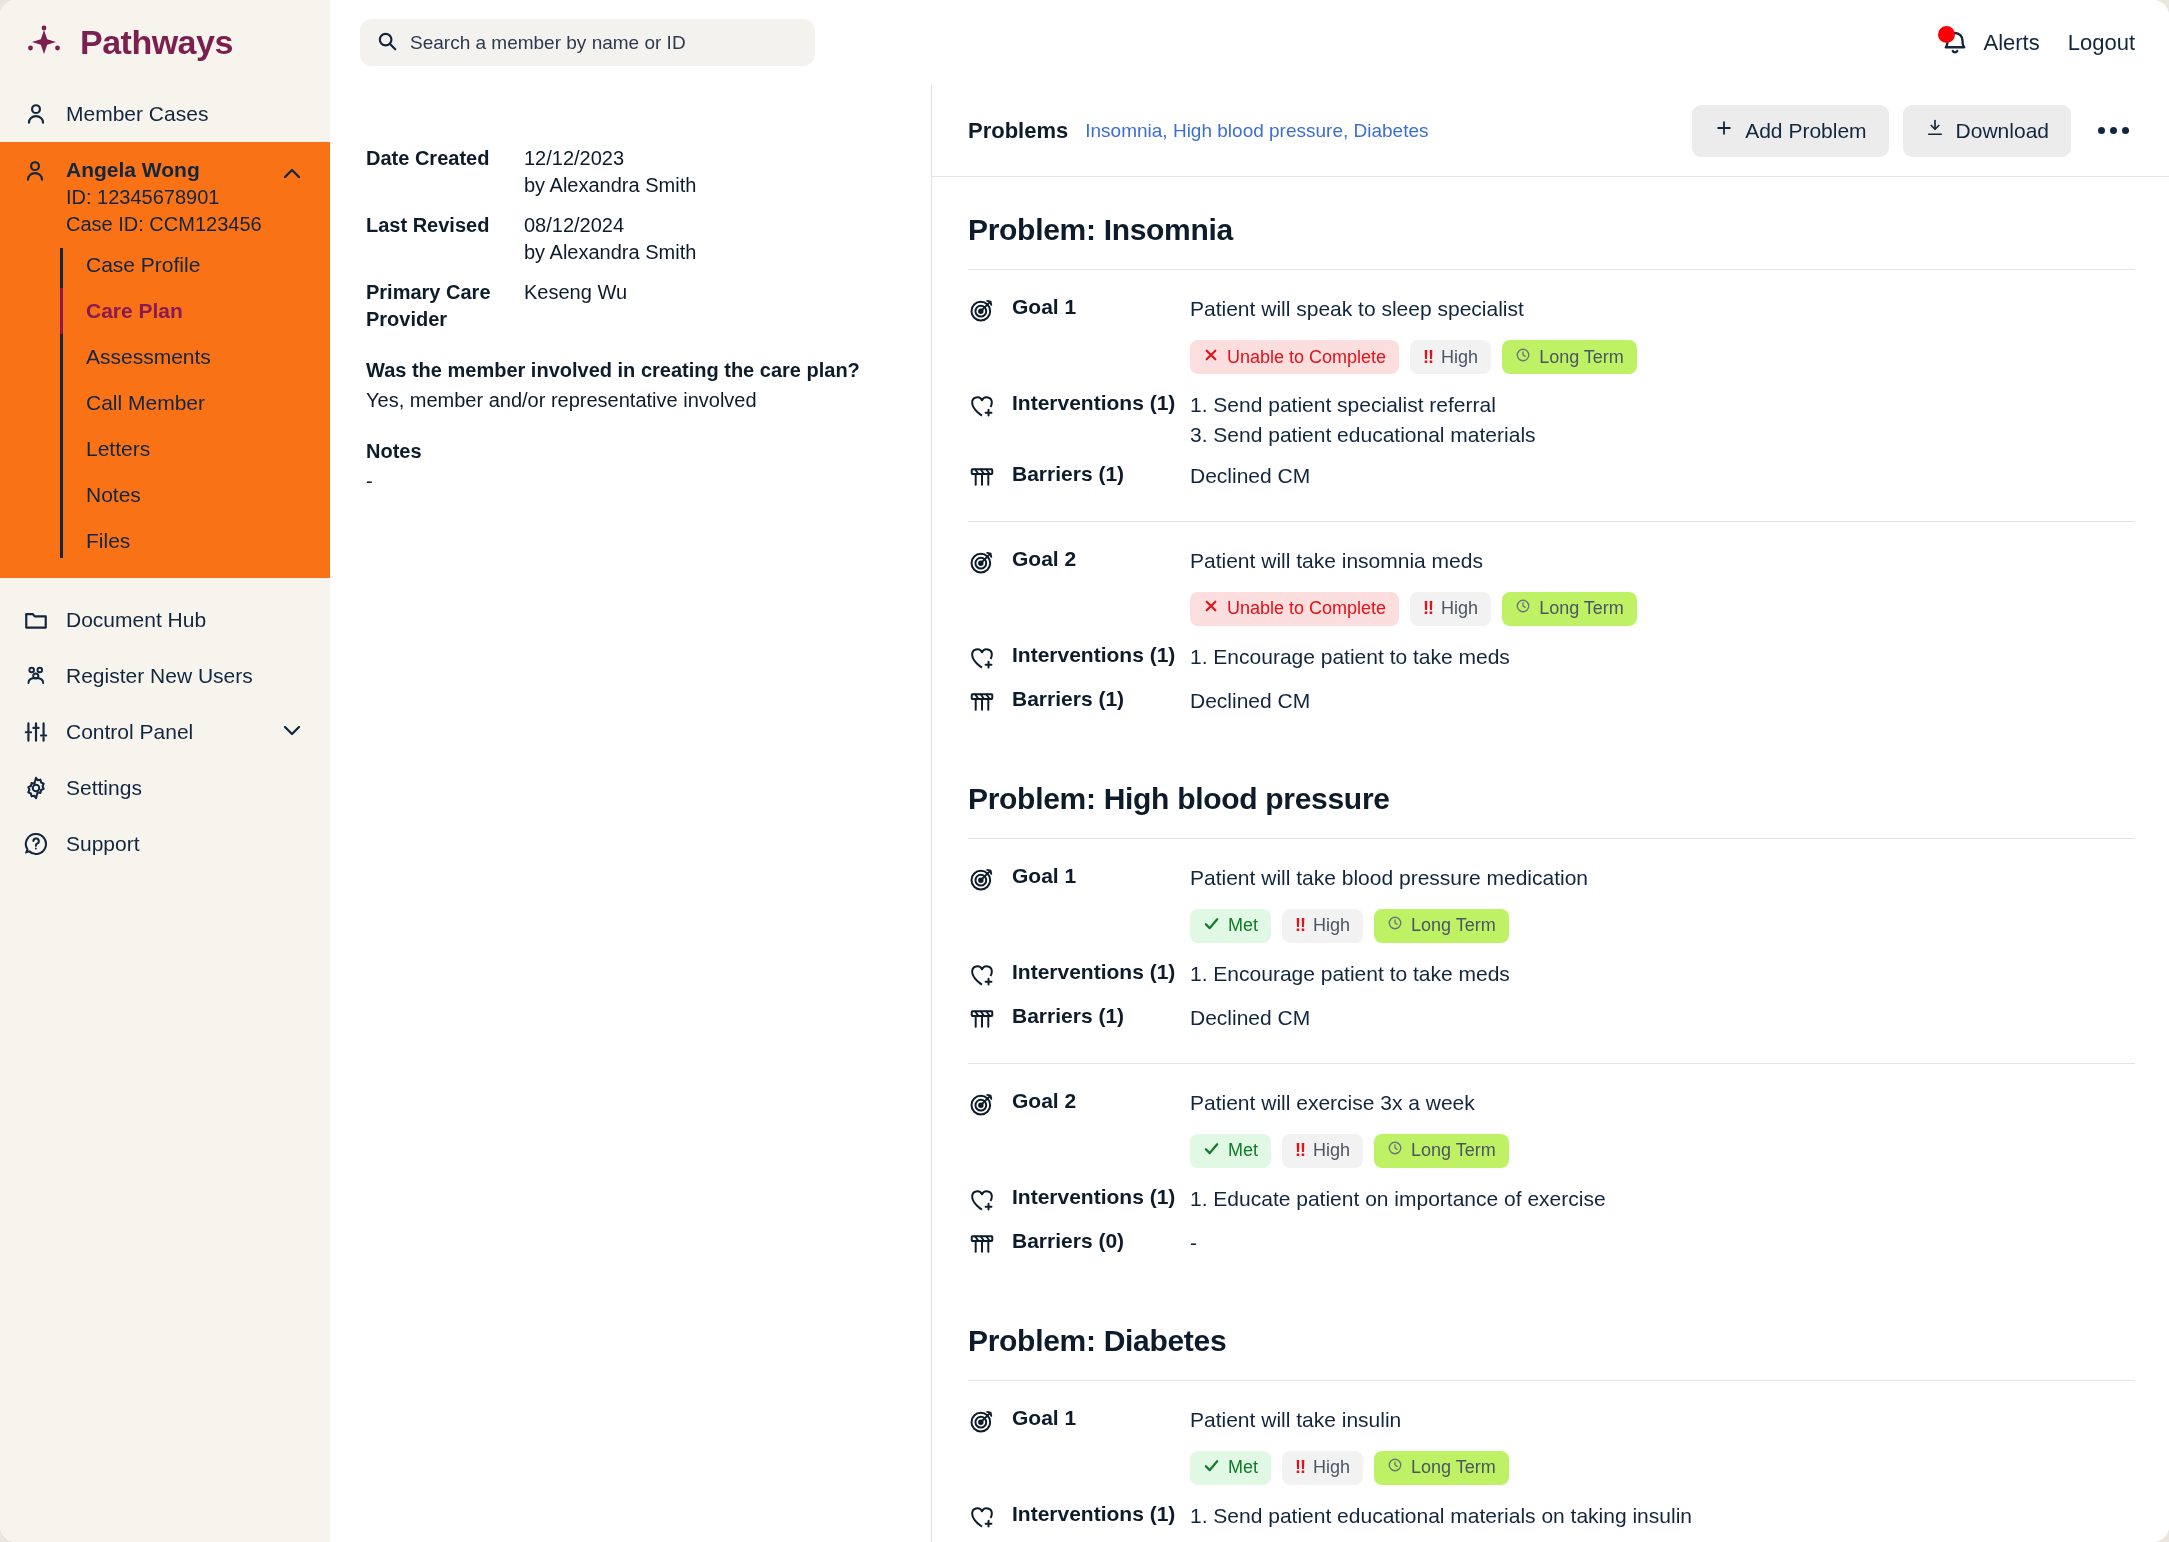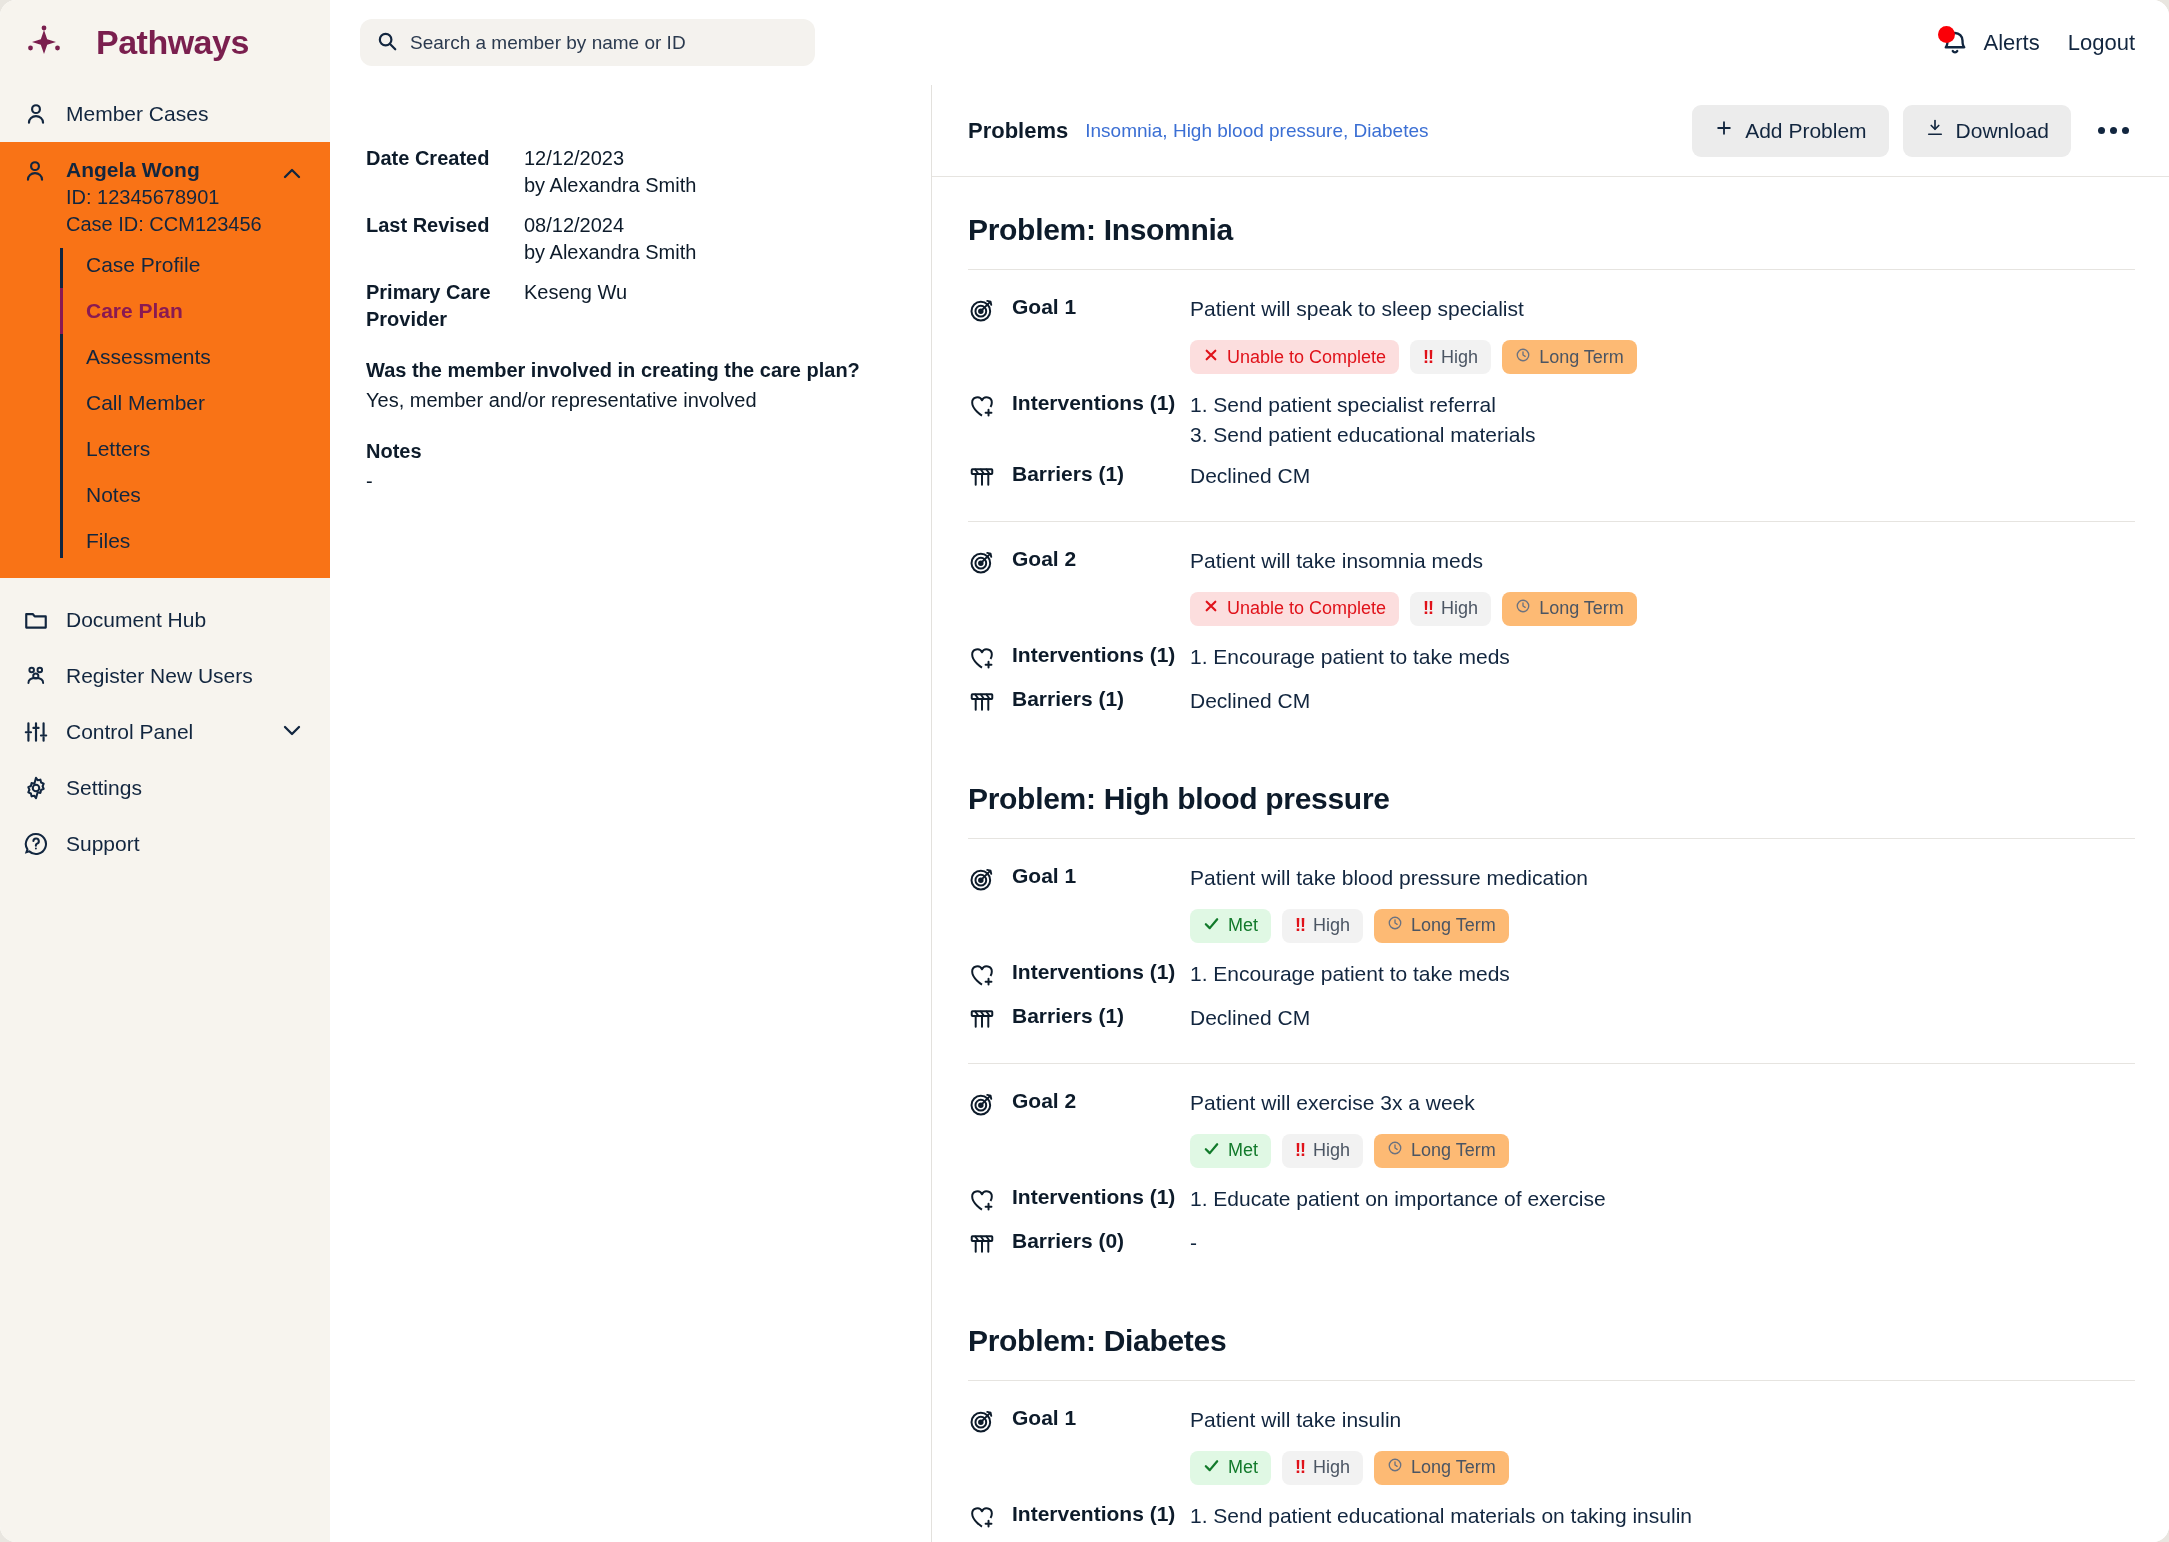--- a/index.html
+++ b/index.html
@@ -21,21 +21,21 @@
   
   .sidebar {
     width: 330px;
     flex: 0 0 330px;
     background: #f7f4ee;
     height: 100%;
     padding-top: 0;
     position: relative;
   }
   .logo-row {
-    display: flex; align-items: center; gap: 30px;
+    display: flex; align-items: center; gap: 14px;
     padding: 20px 0 22px 22px;
   }
   .logo-mark { width: 44px; height: 44px; position: relative; flex: 0 0 44px; }
   .logo-text { font-size: 34px; font-weight: 700; color: #7a1f4e; letter-spacing: -0.5px; }
 
   .nav-item {
     display: flex; align-items: center; gap: 16px;
     padding: 14px 22px;
     font-size: 21px; color: #12263f;
     cursor: pointer;
@@ -176,21 +176,21 @@
 
   .badges { display: flex; gap: 11px; margin: 12px 0 16px 222px; }
   .badge {
     display: inline-flex; align-items: center; gap: 8px;
     height: 34px; padding: 0 13px; border-radius: 8px;
     font-size: 18px; white-space: nowrap;
   }
   .badge.fail { background: #fcdede; color: #e0121a; }
   .badge.met  { background: #e0f8e4; color: #127a2b; }
   .badge.prio { background: #f2f2f2; color: #4b5563; }
-  .badge.term { background: #fdba74; color: #4b5563; }
+  .badge.term { background: #bef264; color: #4b5563; }
   .badge .bang { color: #e0121a; font-weight: 700; letter-spacing: -1px; }
 
   .int-row { margin-top: 10px; }
   .bar-row { margin-top: 10px; }
 </style>
 </head>
 <body>
 
 <div class="app">
 

